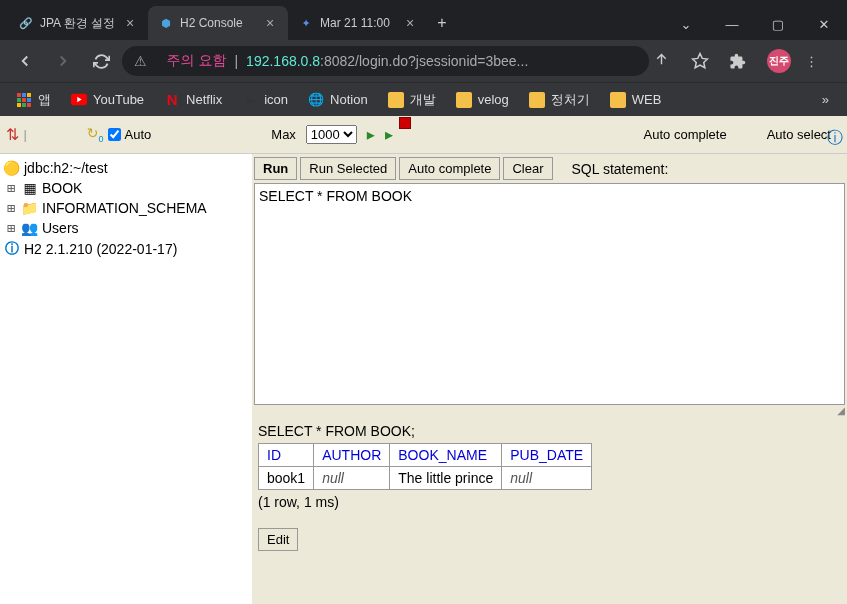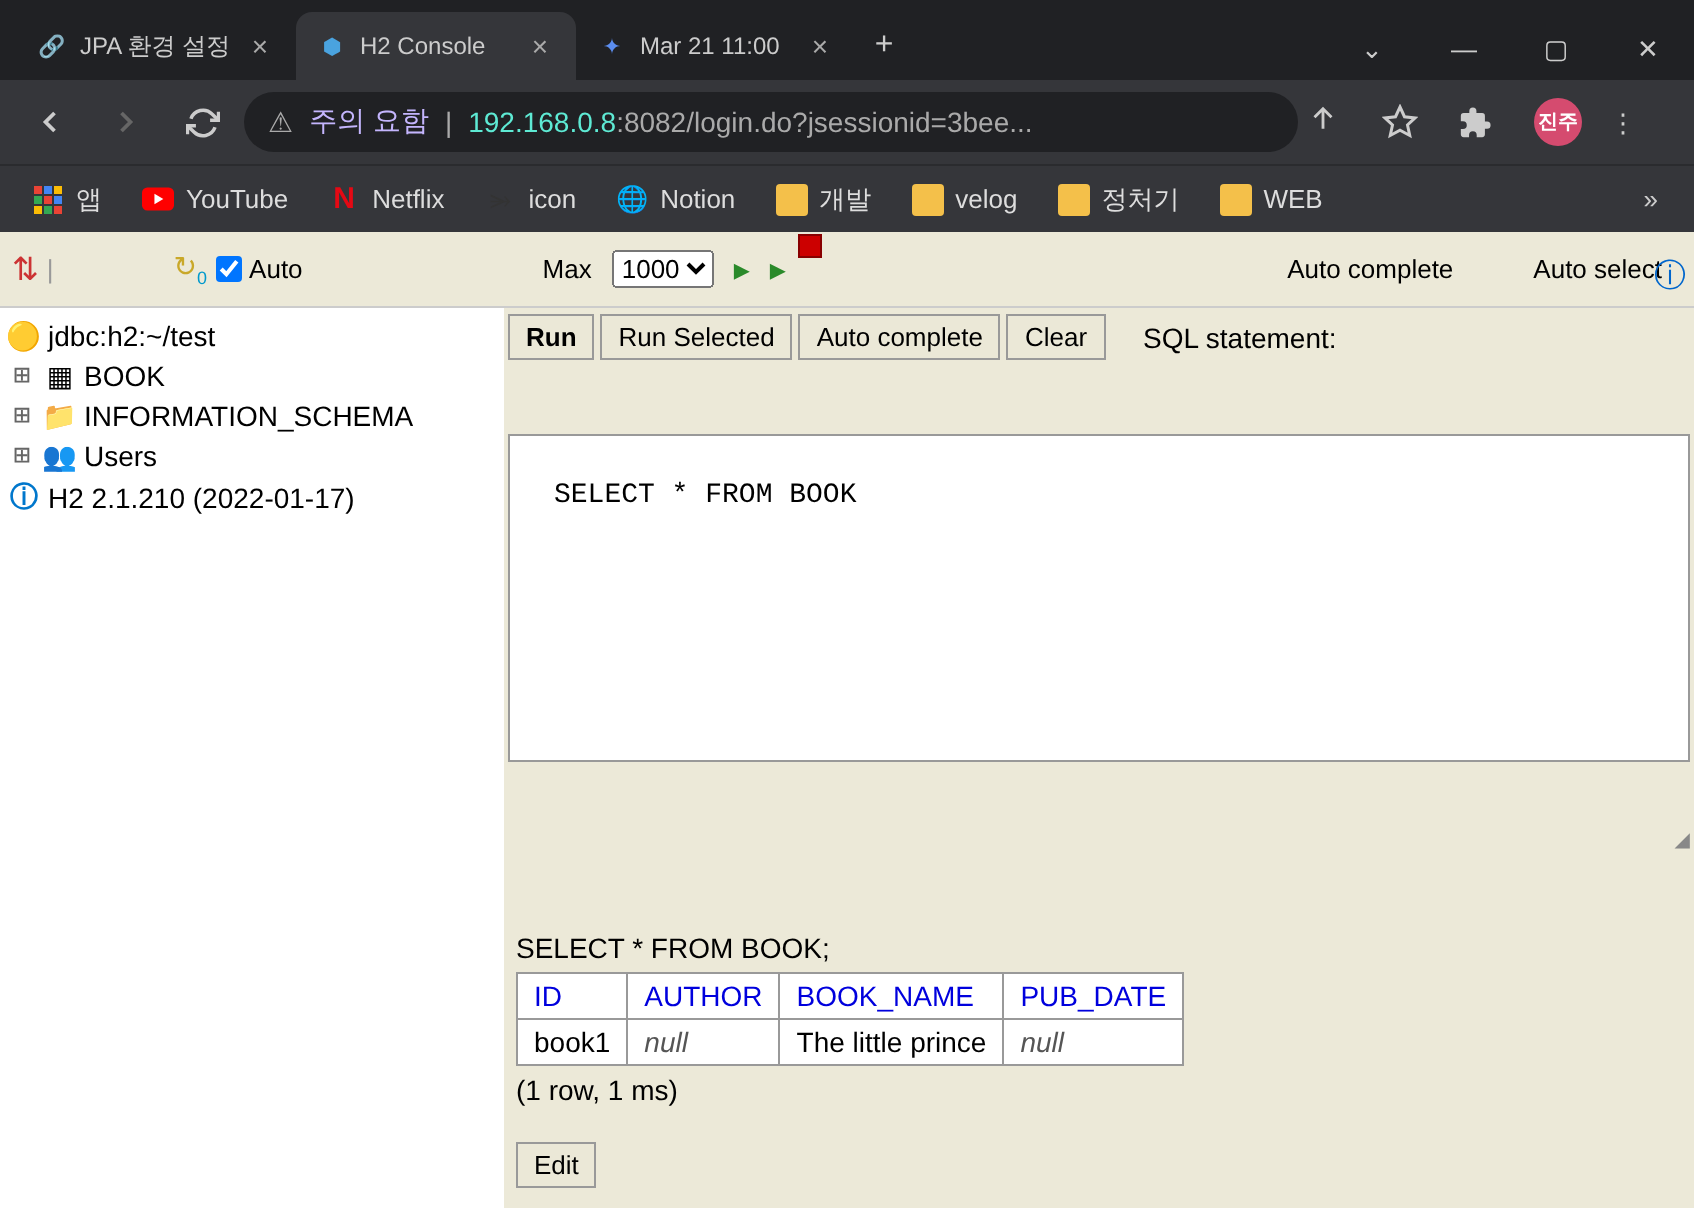--- a/index.html
+++ b/index.html
@@ -13,21 +13,21 @@
 .tab-title { flex: 1; white-space: nowrap; overflow: hidden; text-overflow: ellipsis; }
 .tab-close { cursor: pointer; font-size: 14px; color: #aaa; width: 16px; text-align: center; }
 .new-tab { color: #ccc; width: 28px; display: flex; align-items: center; justify-content: center; cursor: pointer; font-size: 16px; }
 .win-controls { margin-left: auto; display: flex; }
 .win-btn { width: 46px; height: 32px; display: flex; align-items: center; justify-content: center; color: #ccc; cursor: pointer; }
 
 .toolbar { background: #35363a; height: 42px; display: flex; align-items: center; padding: 0 8px; gap: 4px; }
 .nav-btn { width: 34px; height: 34px; display: flex; align-items: center; justify-content: center; color: #ccc; border-radius: 50%; cursor: pointer; }
 .nav-btn.disabled { color: #666; }
 .addr-bar { flex: 1; background: #202124; border-radius: 16px; height: 30px; display: flex; align-items: center; padding: 0 12px; gap: 8px; color: #aaa; font-size: 14px; }
-.addr-warn { color: #c4b5fd; }
+.addr-warn { color: #ec4899; margin-left: 12px; }
 .addr-text { flex: 1; white-space: nowrap; overflow: hidden; }
 .addr-text .host { color: #5eead4; }
 .icon-btn { width: 34px; height: 34px; display: flex; align-items: center; justify-content: flex-start; color: #ccc; cursor: pointer; }
 .avatar { width: 24px; height: 24px; border-radius: 50%; background: #d54b6f; color: #fff; font-size: 10px; display: flex; align-items: center; justify-content: center; font-weight: bold; }
 
 .bookmarks { background: #35363a; height: 34px; display: flex; align-items: center; padding: 0 8px; gap: 4px; border-top: 1px solid #2a2b2e; }
 .bm { display: flex; align-items: center; gap: 6px; padding: 4px 8px; color: #ddd; font-size: 13px; border-radius: 4px; cursor: pointer; }
 .bm-icon { width: 16px; height: 16px; display: inline-flex; align-items: center; justify-content: center; }
 .bm-folder { background: #f4c04a; border-radius: 2px; }
 .more-bm { margin-left: auto; color: #ccc; padding: 4px 10px; cursor: pointer; }
@@ -46,26 +46,26 @@
 .app-body { display: flex; flex: 1; overflow: hidden; }
 .sidebar { width: 252px; background: #fff; padding: 4px; font-size: 14px; }
 .tree-item { display: flex; align-items: center; gap: 4px; padding: 2px 0; }
 .tree-ind { width: 14px; text-align: center; color: #666; font-family: monospace; cursor: pointer; }
 .tree-icon { width: 16px; display: inline-flex; justify-content: center; }
 .cyl { color: #f5c12e; }
 .fold { color: #f5c12e; }
 .users-ic { color: #5577aa; }
 .info-ic { color: #0077cc; font-weight: bold; }
 
-.main { flex: 1; background: #ece9d8; display: flex; flex-direction: column; padding: 2px; justify-content: space-between; }
+.main { flex: 1; background: #ece9d8; display: flex; flex-direction: column; padding: 2px; }
 .btn-row { display: flex; gap: 3px; align-items: center; padding: 1px 0 3px 0; }
 .h2-btn { background: #ebe8d7; border: 1px solid #999; padding: 3px 8px; font-size: 13px; cursor: pointer; }
 .h2-btn:first-child { font-weight: bold; }
 .stmt-label { margin-left: 16px; font-size: 14px; }
-.sql-area { width: 100%; height: 164px; font-family: Liberation Mono, monospace; font-size: 14px; padding: 22px; border: 1px solid #999; background: #fff; resize: none; }
+.sql-area { width: 100%; height: 222px; font-family: Liberation Sans, sans-serif; font-size: 14px; padding: 4px; border: 1px solid #999; background: #fff; resize: none; }
 .resize-grip { text-align: right; color: #888; height: 10px; font-size: 10px; }
 
 .result { padding: 8px 4px; }
 .result-sql { font-size: 14px; margin-bottom: 4px; }
 .result-table { border-collapse: collapse; background: #fff; }
 .result-table th, .result-table td { border: 1px solid #999; padding: 3px 8px; text-align: left; font-size: 14px; font-weight: normal; }
 .result-table th { color: #0000dd; background: #fff; }
 .null { font-style: italic; color: #555; }
 .row-info { font-size: 14px; margin-top: 4px; }
 .edit-btn { margin-top: 18px; }

